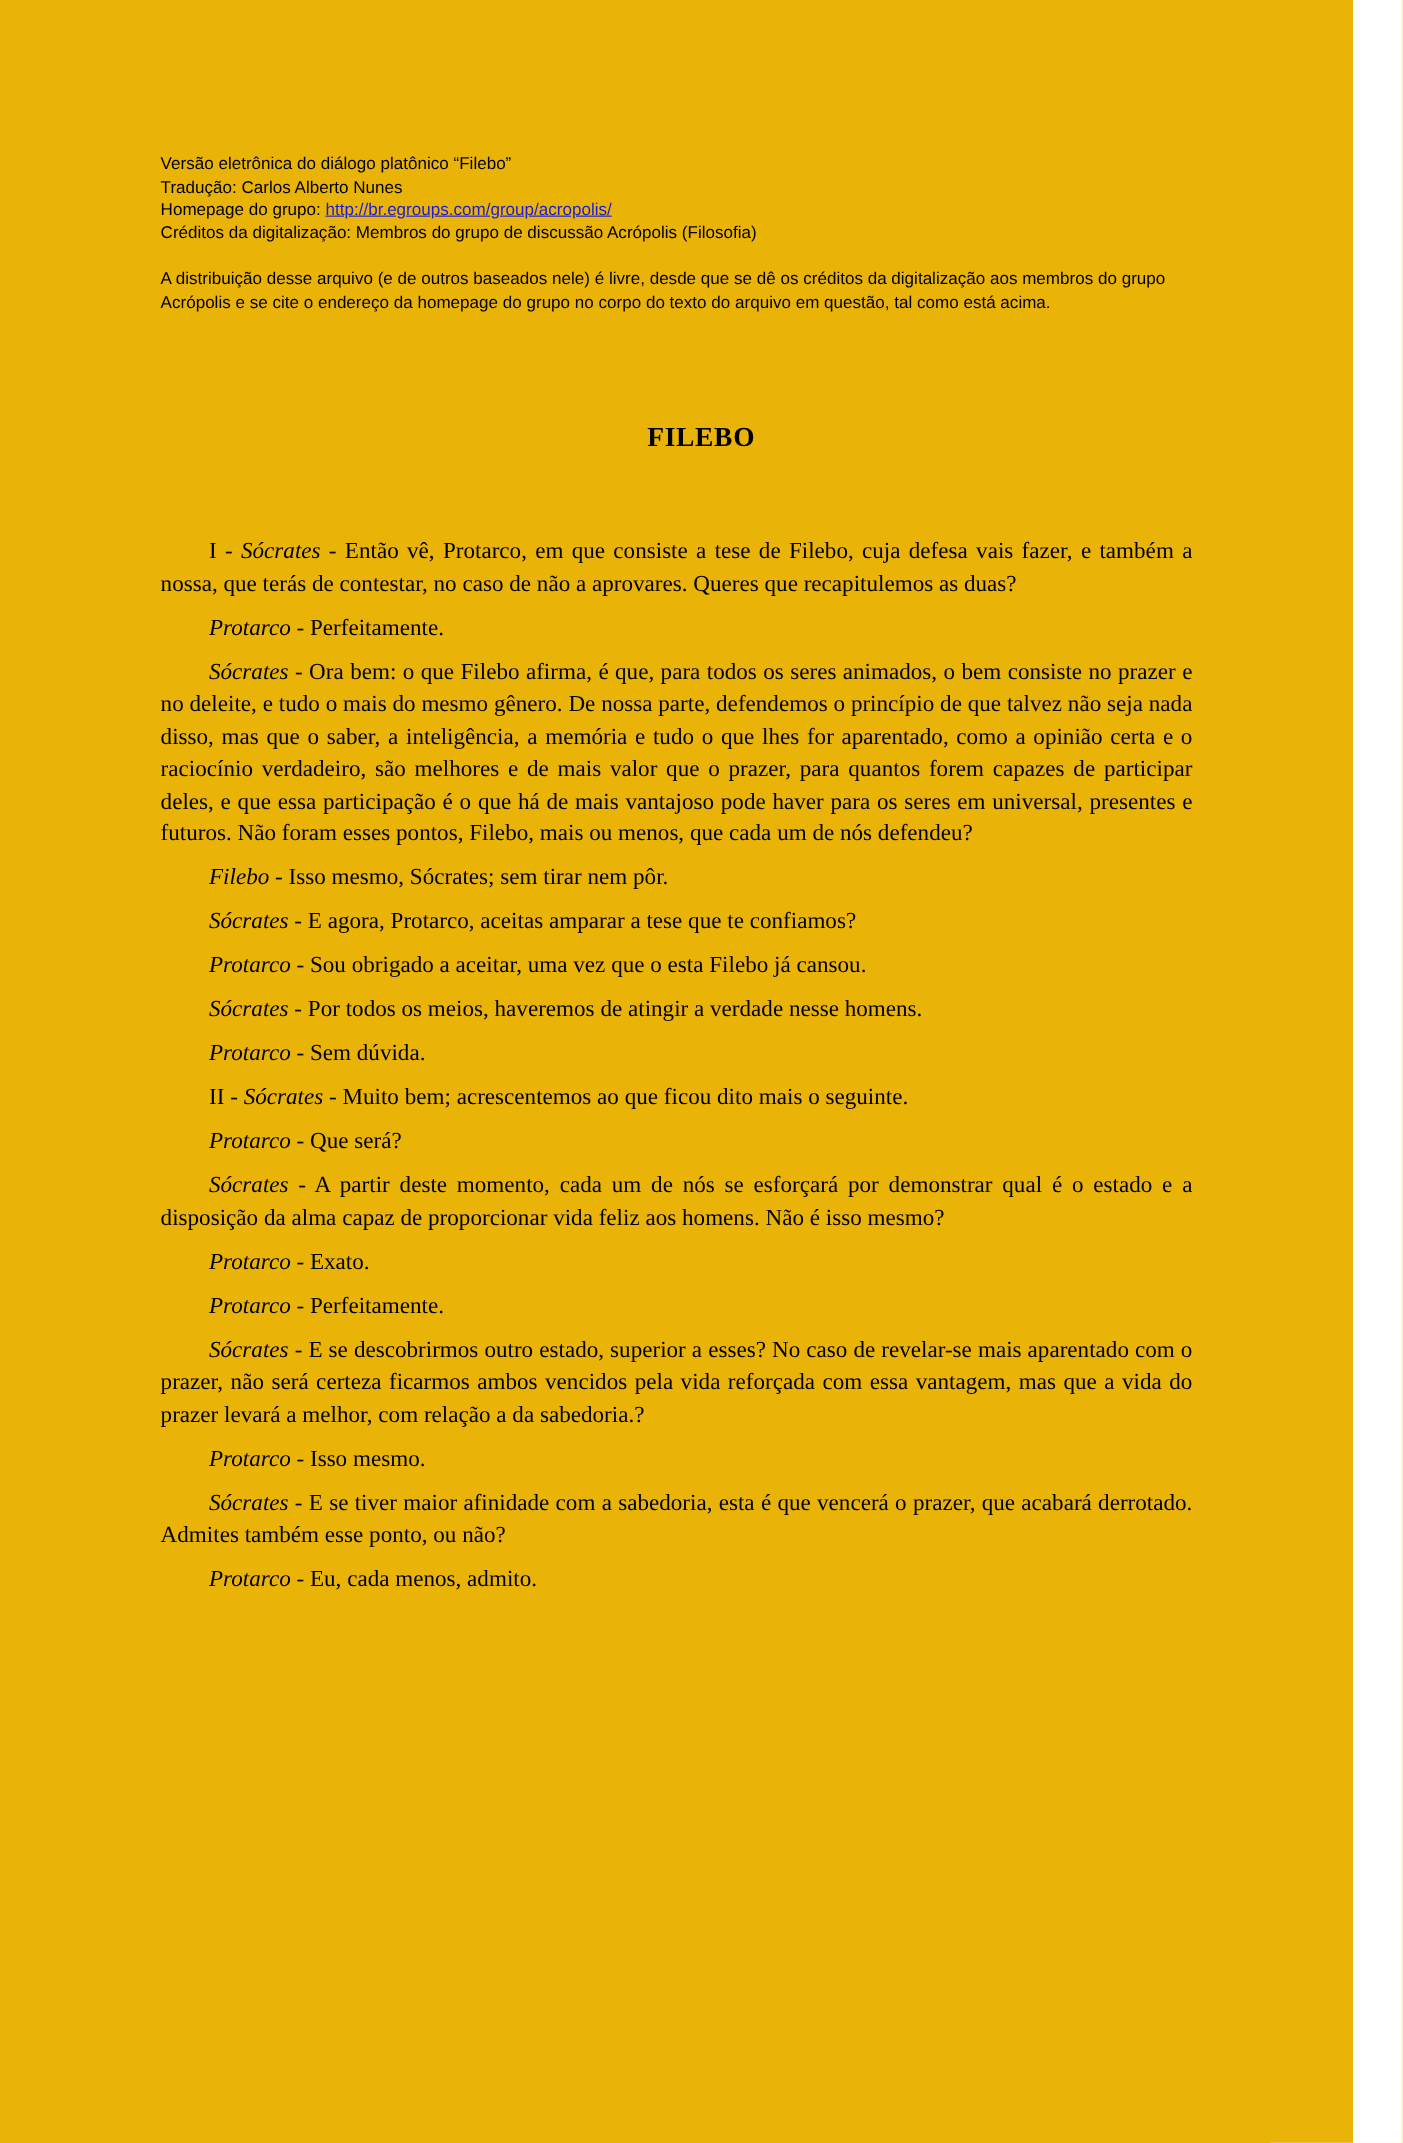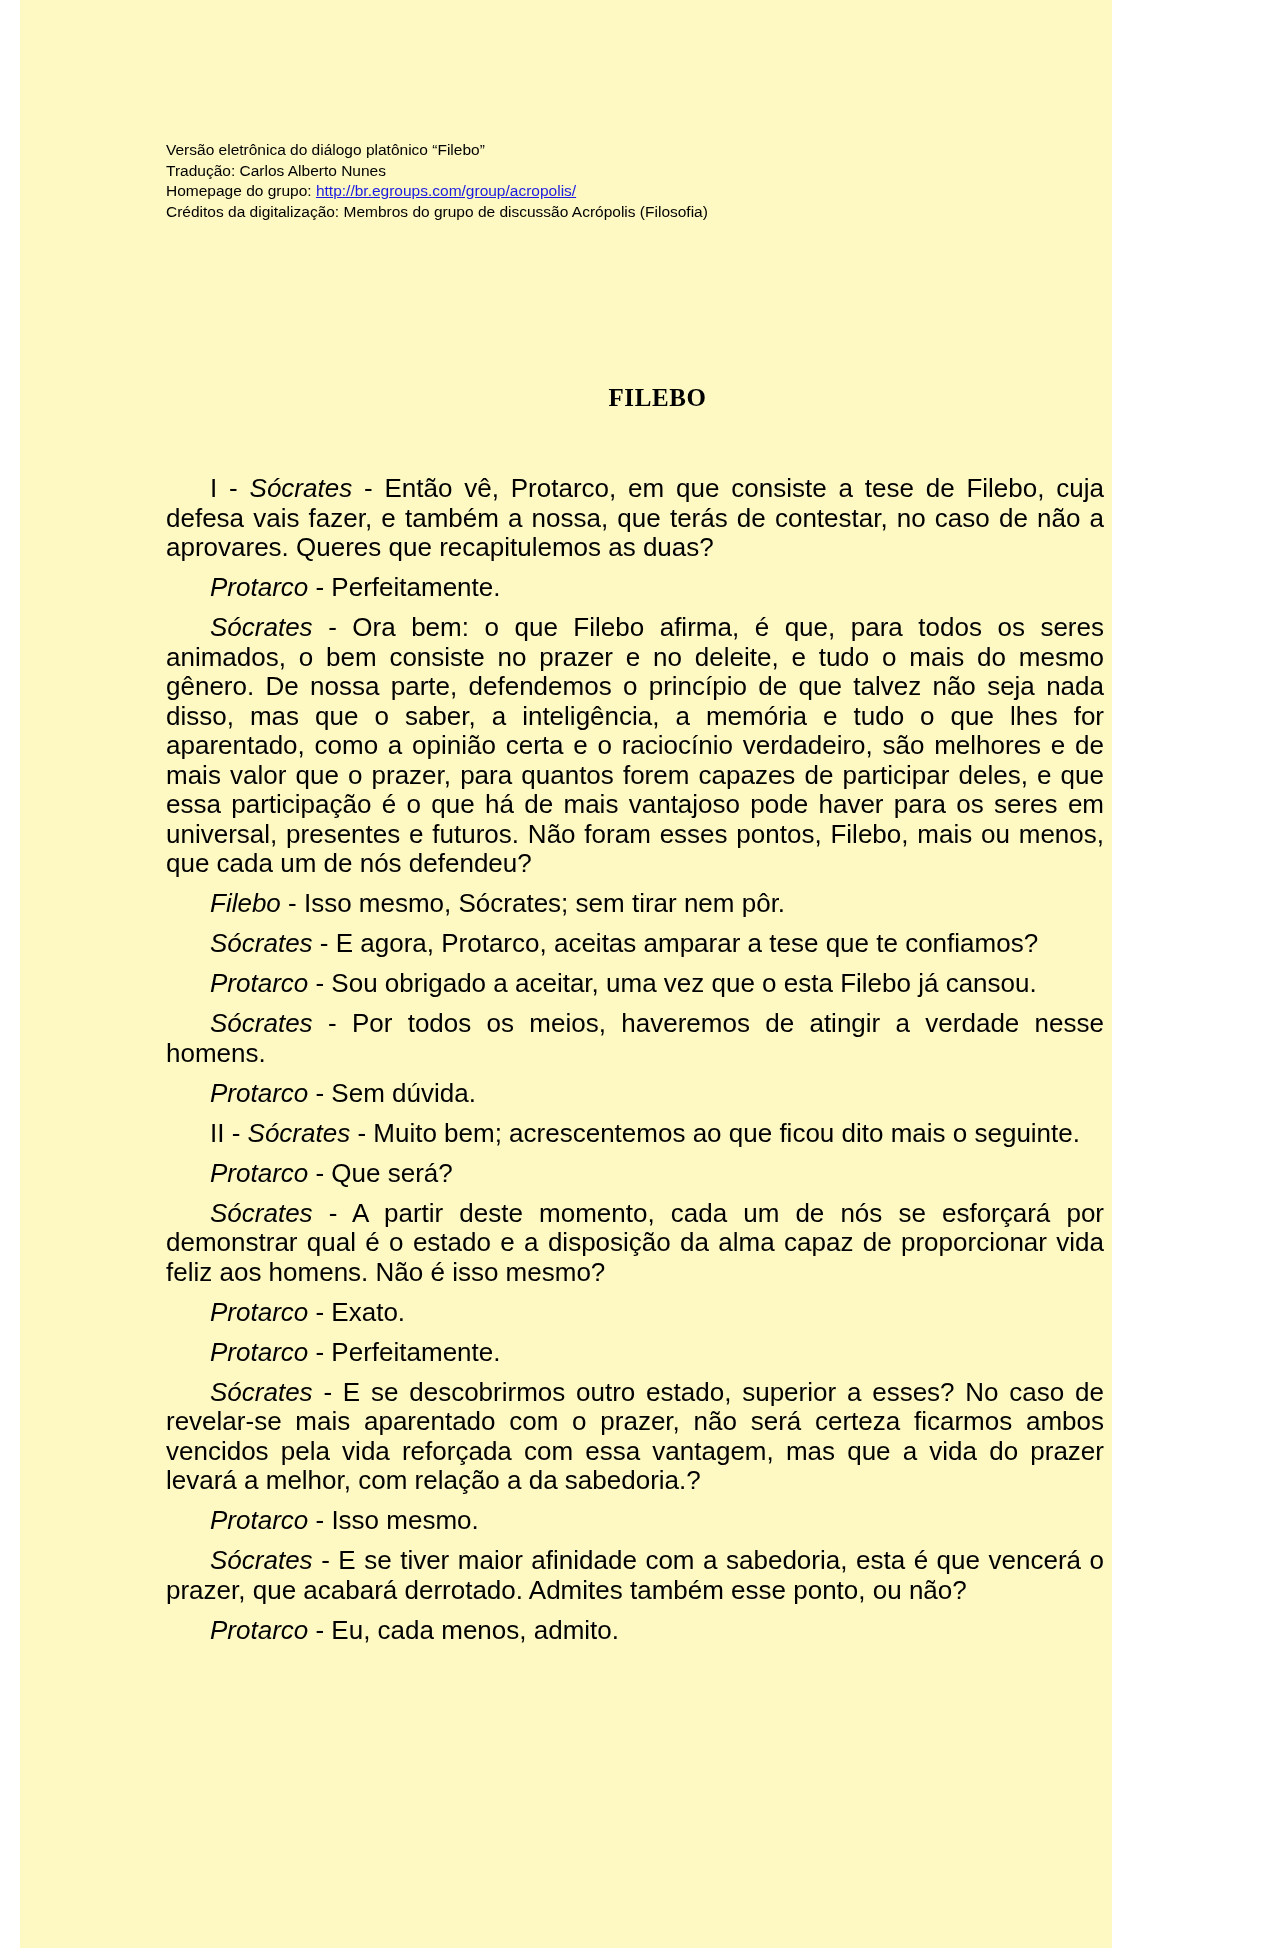--- a/index.html
+++ b/index.html
@@ -12,24 +12,23 @@
     height: 1948px;
     position: relative;
     font-family: "Liberation Serif", "DejaVu Serif", serif;
     color: #000000;
     overflow: hidden;
   }
 
   .page {
     position: absolute;
     left: 0; top: 0;
-    width: 1092px;
+    width: 1230px;
     height: 1948px;
-    background: #fef9c3;
-    margin-left: 20px;
+    background: #eab308;
   }
 
   
   .credits {
     position: absolute;
     left: 146px;
     top: 140px;
     width: 960px;
     font-family: "Liberation Sans", "DejaVu Sans", sans-serif;
     font-size: 15.5px;
@@ -64,26 +63,26 @@
     font-family: "Liberation Serif", "DejaVu Serif", serif;
     font-weight: bold;
     font-size: 25px;
     letter-spacing: 0.6px;
   }
 
   
   .body-text {
     position: absolute;
     left: 146px;
-    top: 474px;
+    top: 486px;
     width: 938px;
-    font-size: 26px;
+    font-size: 21px;
     line-height: 29.5px;
     text-align: justify;
-    font-family: Liberation Sans, sans-serif;
+    font-family: Liberation Serif, serif;
   }
   .body-text p {
     margin: 0 0 10.5px 0;
     text-indent: 44px;
     text-align: justify;
   }
   .body-text p.last { margin-bottom: 0; }
   .speaker { font-style: italic; }
 </style>
 </head>
@@ -91,20 +90,21 @@
 
 <div class="page">
 
   <div class="credits">
     <div class="line">Versão eletrônica do diálogo platônico “Filebo”</div>
     <div class="line">Tradução: Carlos Alberto Nunes</div>
     <div class="line"><span>Homepage do grupo: </span><a class="url" href="#">http://br.egroups.com/group/acropolis/</a></div>
     <div class="line">Créditos da digitalização: Membros do grupo de discussão Acrópolis (Filosofia)</div>
   </div>
 
+  <div class="distribution">A distribuição desse arquivo (e de outros baseados nele) é livre, desde que se dê os créditos da digitalização aos membros do grupo Acrópolis e se cite o endereço da homepage do grupo no corpo do texto do arquivo em questão, tal como está acima.</div>
 
   <div class="doc-title">FILEBO</div>
 
   <div class="body-text">
       <p><span>I - </span><span class="speaker">Sócrates</span><span> - Então vê, Protarco, em que consiste a tese de Filebo, cuja defesa vais fazer, e também a nossa, que terás de contestar, no caso de não a aprovares. Queres que recapitulemos as duas?</span></p>
       <p><span class="speaker">Protarco</span><span> - Perfeitamente.</span></p>
       <p><span class="speaker">Sócrates</span><span> - Ora bem: o que Filebo afirma, é que, para todos os seres animados, o bem consiste no prazer e no deleite, e tudo o mais do mesmo gênero. De nossa parte, defendemos o princípio de que talvez não seja nada disso, mas que o saber, a inteligência, a memória e tudo o que lhes for aparentado, como a opinião certa e o raciocínio verdadeiro, são melhores e de mais valor que o prazer, para quantos forem capazes de participar deles, e que essa participação é o que há de mais vantajoso pode haver para os seres em universal, presentes e futuros. Não foram esses pontos, Filebo, mais ou menos, que cada um de nós defendeu?</span></p>
       <p><span class="speaker">Filebo </span><span> - Isso mesmo, Sócrates; sem tirar nem pôr.</span></p>
       <p><span class="speaker">Sócrates</span><span> - E agora, Protarco, aceitas amparar a tese que te confiamos?</span></p>
       <p><span class="speaker">Protarco</span><span> - Sou obrigado a aceitar, uma vez que o esta Filebo já cansou.</span></p>

